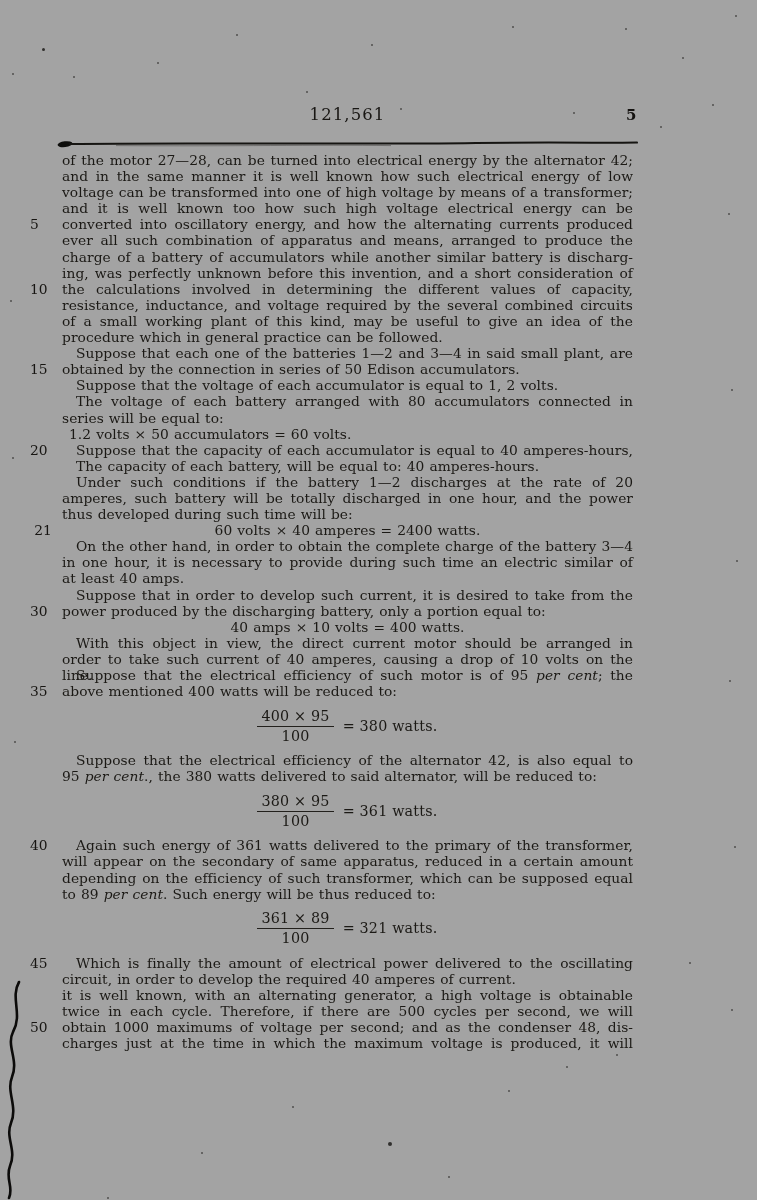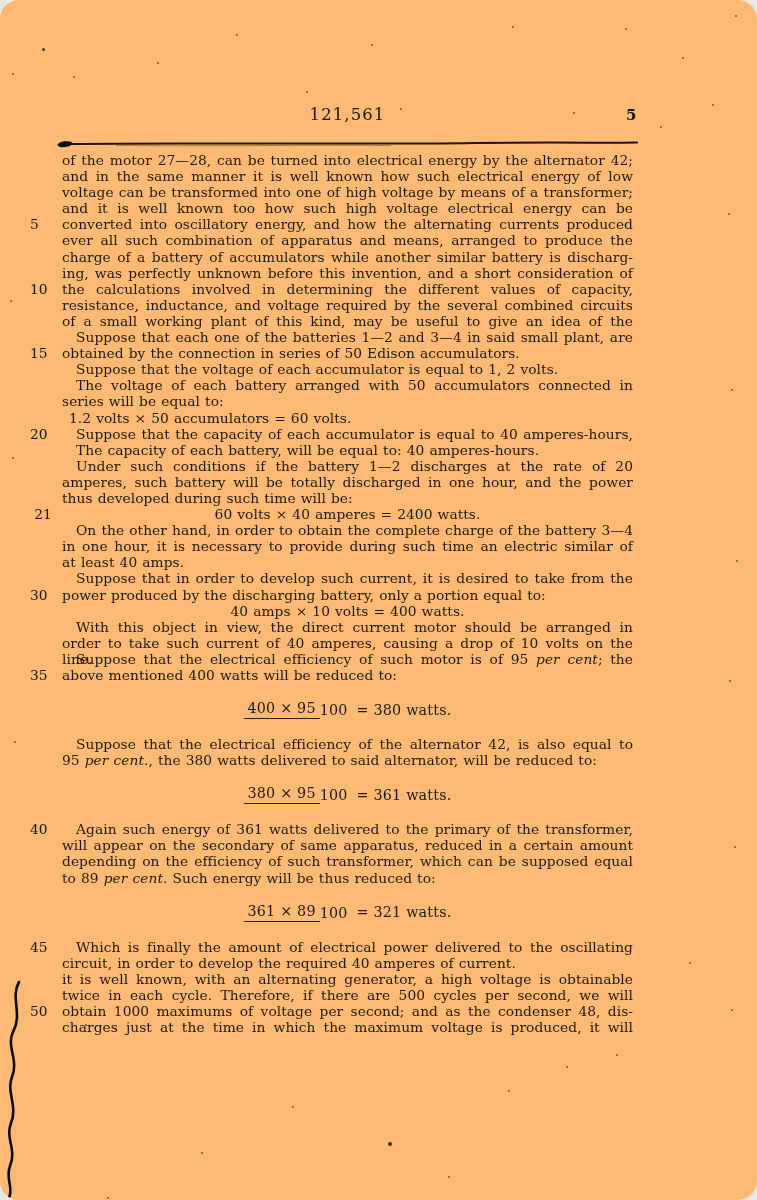--- a/index.html
+++ b/index.html
@@ -1,21 +1,20 @@
 <!DOCTYPE html>
 <html><head>
 <meta charset="utf-8">
 <style>
   html,body{margin:0;padding:0;background:#e8e8e6;}
   .page{
     position:relative;width:757px;height:1200px;margin:0 auto;
-    background:#fdba74;overflow:hidden;
+    background:#a3a3a3;overflow:hidden;
     font-family:"DejaVu Serif","Liberation Serif",serif;
     color:#1c1a17;
-    border-radius:19px;
   }
   
   .header-row{position:absolute;left:62px;top:105px;width:571px;height:24px;}
   .patent-number{
     position:absolute;left:0;right:0;text-align:center;
     font-size:16.5px;letter-spacing:1.1px;color:#181613;
   }
   .page-number{
     position:absolute;right:-4px;top:1px;
     font-size:15px;font-weight:bold;letter-spacing:.5px;color:#141210;
@@ -35,21 +34,21 @@
   .ind2{text-indent:7px;}
   .lnum{
     position:absolute;left:-32px;top:0;width:26px;text-align:right;
     text-indent:0;font-size:13.8px;color:#171512;
   }
   
   .frow{
     height:53px;display:flex;align-items:center;justify-content:center;
     font-size:14.3px;color:#1b1915;letter-spacing:.2px;
   }
-  .frac{display:inline-flex;flex-direction:row;align-items:center;margin-right:9px;}
+  .frac{display:inline-flex;flex-direction:column;align-items:center;margin-right:9px;}
   .fnum{padding:0 4px 2px;border-bottom:1.4px solid #22201c;}
   .fden{padding-top:1px;}
   
   .squiggle-svg{position:absolute;left:0;top:980px;}
   .sp{position:absolute;background:#242220;border-radius:50%;}
 </style>
 </head>
 <body>
 
 <div class="page">
@@ -70,24 +69,25 @@
       <div class="line a-j">and in the same manner it is well known how such electrical energy of low</div>
       <div class="line a-j">voltage can be transformed into one of high voltage by means of a transformer;</div>
       <div class="line a-j">and it is well known too how such high voltage electrical energy can be</div>
       <div class="line a-j"><span class="lnum">5</span>converted into oscillatory energy, and how the alternating currents produced</div>
       <div class="line a-j">ever all such combination of apparatus and means, arranged to produce the</div>
       <div class="line a-j">charge of a battery of accumulators while another similar battery is discharg-</div>
       <div class="line a-j">ing, was perfectly unknown before this invention, and a short consideration of</div>
       <div class="line a-j"><span class="lnum">10</span>the calculations involved in determining the different values of capacity,</div>
       <div class="line a-j">resistance, inductance, and voltage required by the several combined circuits</div>
       <div class="line a-j">of a small working plant of this kind, may be useful to give an idea of the</div>
+      <div class="line a-l">procedure which in general practice can be followed.</div>
       <div class="line a-j ind1">Suppose that each one of the batteries 1—2 and 3—4 in said small plant, are</div>
       <div class="line a-l"><span class="lnum">15</span>obtained by the connection in series of 50 Edison accumulators.</div>
       <div class="line a-l ind1">Suppose that the voltage of each accumulator is equal to 1, 2 volts.</div>
-      <div class="line a-j ind1">The voltage of each battery arranged with 50 accumulators connected in</div>
+      <div class="line a-j ind1">The voltage of each battery arranged with 80 accumulators connected in</div>
       <div class="line a-l">series will be equal to:</div>
       <div class="line a-l ind2">1.2 volts × 50 accumulators = 60 volts.</div>
       <div class="line a-j ind1"><span class="lnum">20</span>Suppose that the capacity of each accumulator is equal to 40 amperes-hours,</div>
       <div class="line a-l ind1">The capacity of each battery, will be equal to: 40 amperes-hours.</div>
       <div class="line a-j ind1">Under such conditions if the battery 1—2 discharges at the rate of 20</div>
       <div class="line a-j">amperes, such battery will be totally discharged in one hour, and the power</div>
       <div class="line a-l">thus developed during such time will be:</div>
       <div class="line a-c"><span class="lnum">21</span>60 volts × 40 amperes = 2400 watts.</div>
       <div class="line a-j ind1">On the other hand, in order to obtain the complete charge of the battery 3—4</div>
       <div class="line a-j">in one hour, it is necessary to provide during such time an electric similar of</div>

